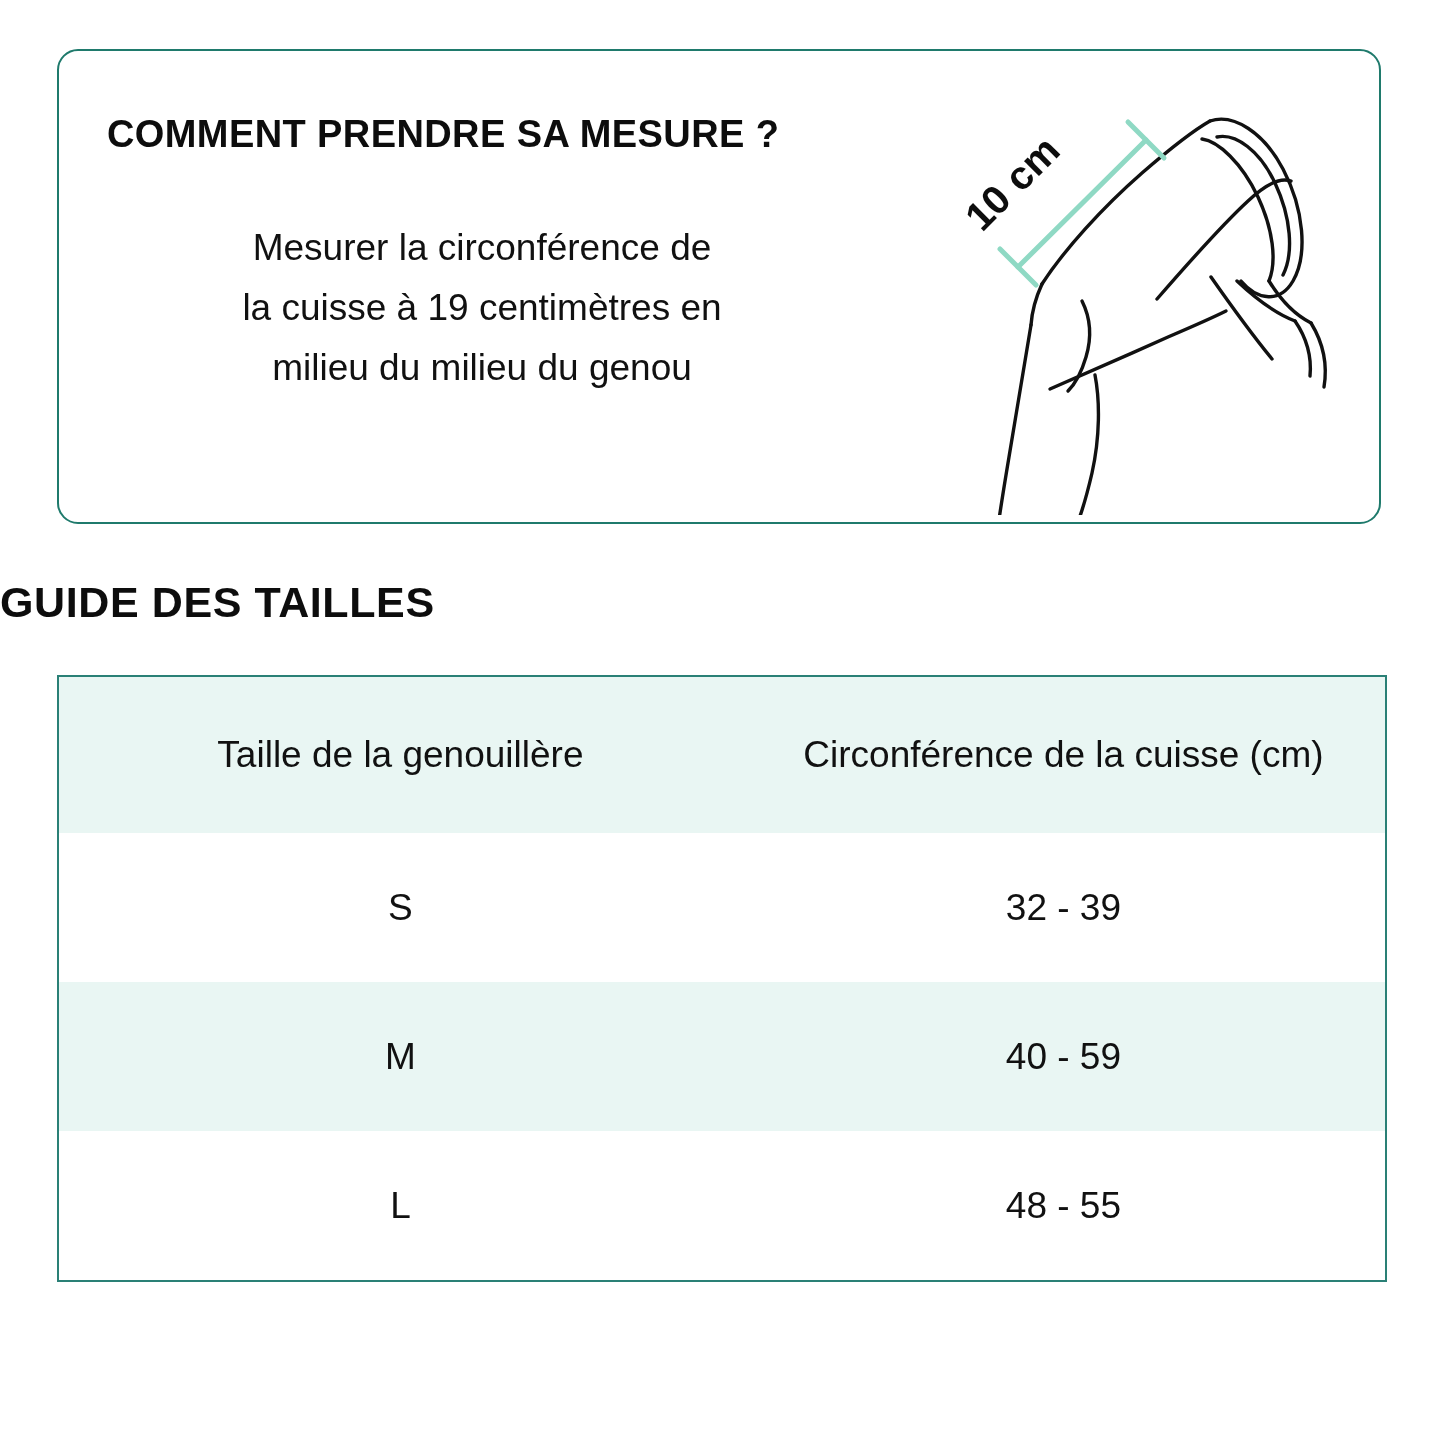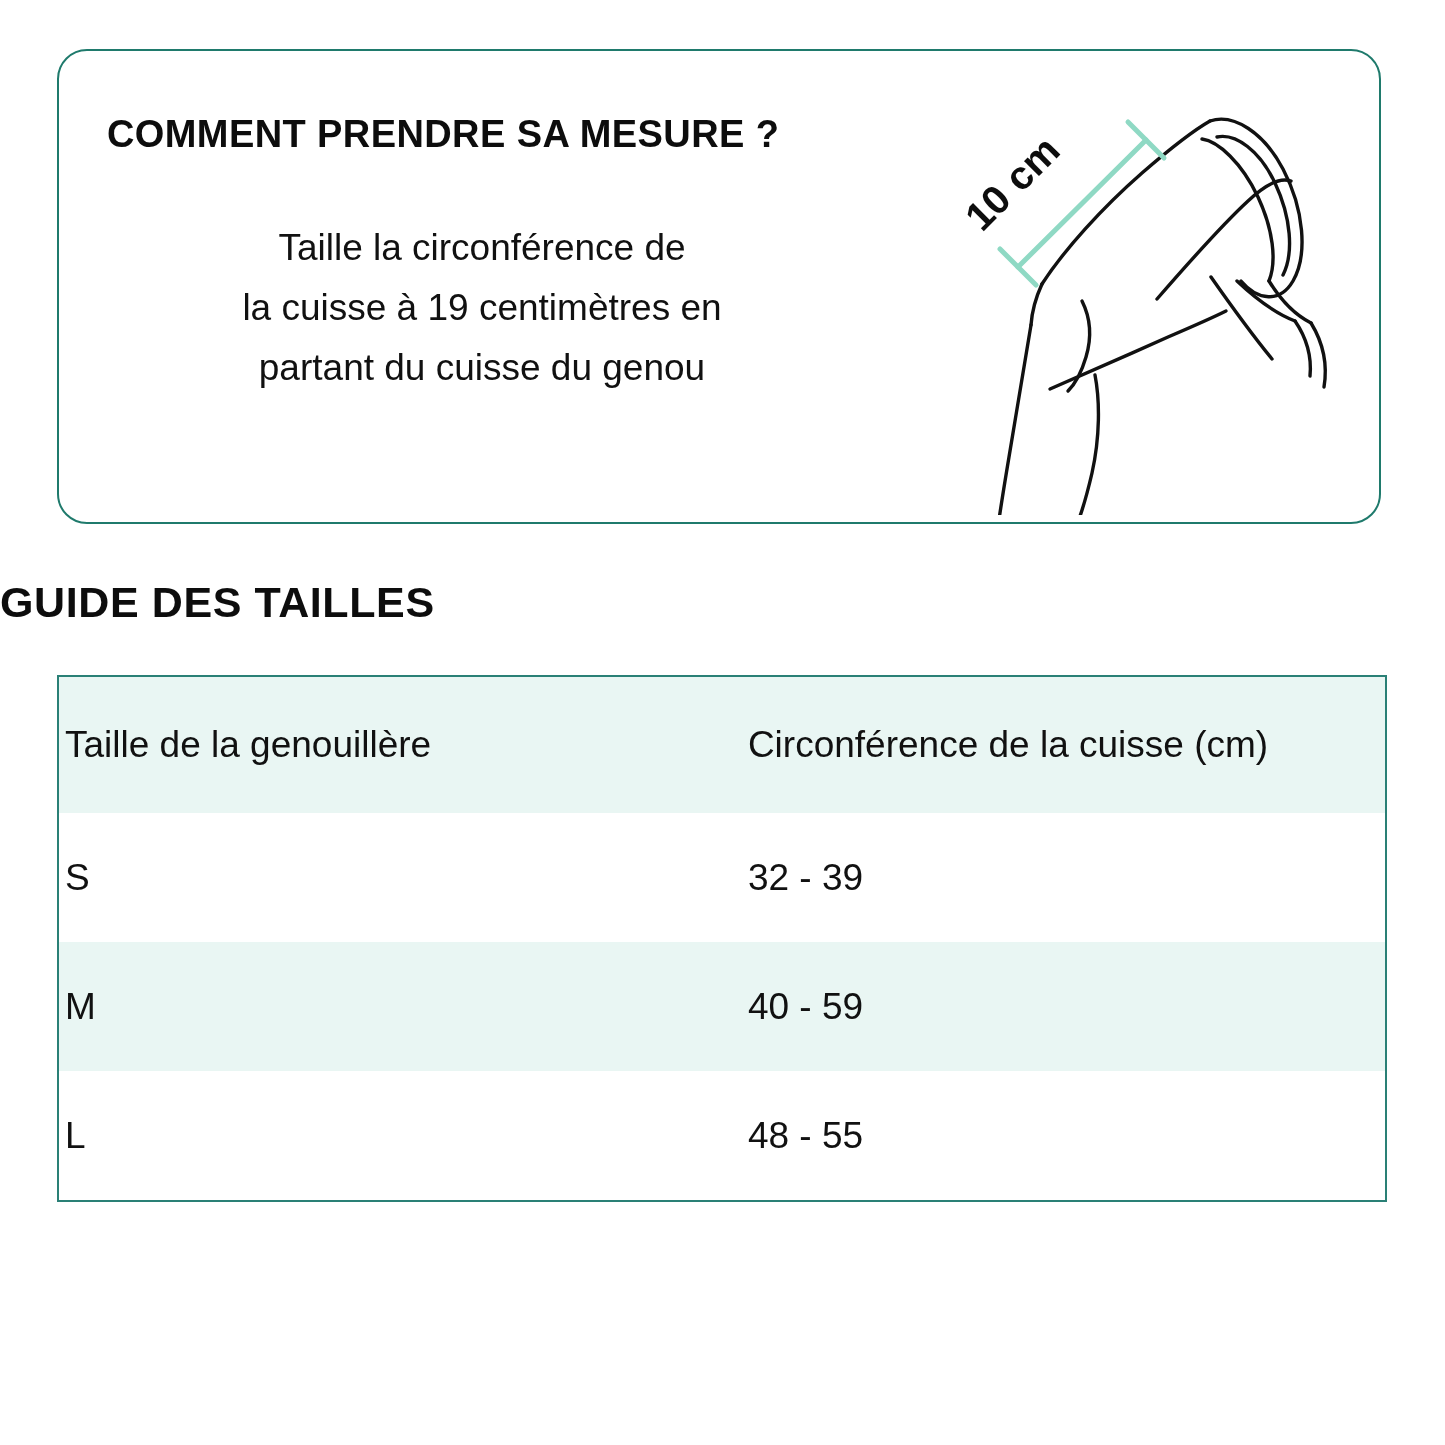--- a/index.html
+++ b/index.html
@@ -18,21 +18,21 @@
 
   
   .measure-card {
     position: absolute;
     left: 57px;
     top: 49px;
     width: 1324px;
     height: 475px;
     box-sizing: border-box;
     border: 2px solid #1f7a6c;
-    border-radius: 30px;
+    border-radius: 21px;
     background: #ffffff;
   }
 
   .card-text-col {
     position: absolute;
     left: 48px;
     top: 62px;
     width: 800px;
   }
 
@@ -87,25 +87,25 @@
     border: 2px solid #2a8076;
     background: #ffffff;
   }
   table.size-table {
     width: 100%;
     border-collapse: collapse;
     table-layout: fixed;
   }
   table.size-table th,
   table.size-table td {
-    text-align: left;
+    text-align: center;
     font-weight: normal;
     font-size: 37px;
     color: #111111;
-    padding: 6px;
+    padding: 16px;
     height: 117px;
     vertical-align: middle;
   }
   table.size-table thead th {
     background: #e9f6f3;
     height: 124px;
   }
   table.size-table tbody tr.row-alt td {
     background: #e9f6f3;
   }
@@ -117,23 +117,23 @@
 </style>
 </head>
 <body>
 
 <div class="measure-card">
 
   <div class="card-text-col">
     <h1 class="card-heading">COMMENT PRENDRE SA MESURE ?</h1>
 
     <p class="card-paragraph">
-      <span>Taille la circonférence de</span><br>
+      <span>Mesurer la circonférence de</span><br>
       <span>la cuisse à 19 centimètres en</span><br>
-      <span>partant du cuisse du genou</span>
+      <span>milieu du milieu du genou</span>
     </p>
   </div>
 
   <div class="card-illustration">
     <svg viewBox="0 0 470 470" xmlns="http://www.w3.org/2000/svg" aria-hidden="true">
       <g fill="none" stroke="#111111" stroke-width="3.4" stroke-linecap="round" stroke-linejoin="round">
 
         <path d="M128,239 C150,205 188,163 228,128 C258,102 282,84 296,76"></path>
 
         <path d="M296,76 C320,68 350,88 369,124 C390,164 394,210 379,236

